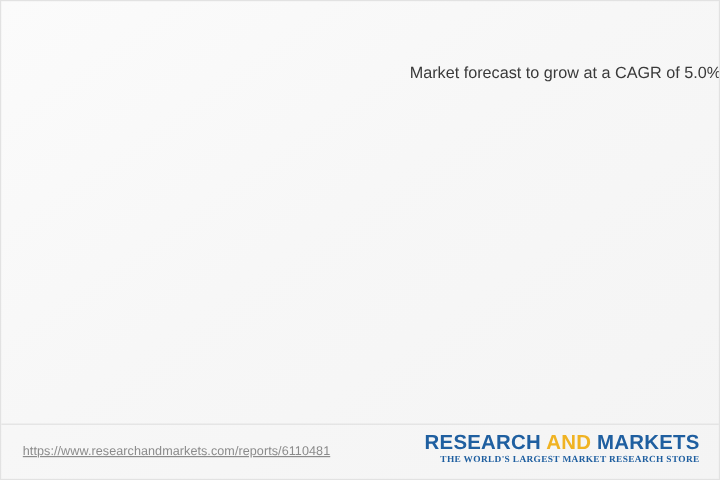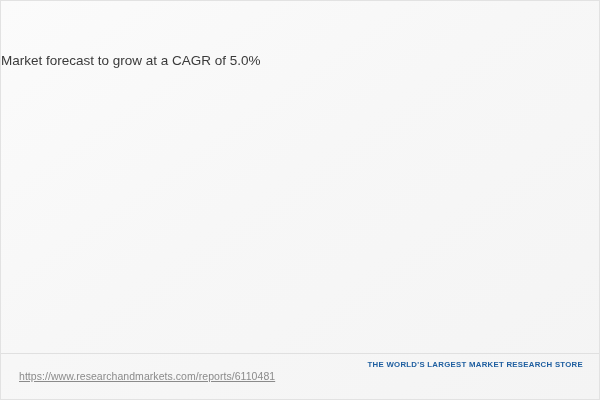--- a/index.html
+++ b/index.html
@@ -32,21 +32,21 @@
     font-size: 17.5px;
     font-weight: bold;
     color: #1f6fb2;
     letter-spacing: 0.1px;
   }
   .chart-subtitle {
     position: absolute;
     left: 0;
     top: 52px;
     width: 600px;
-    text-align: left;
+    text-align: right;
     font-size: 13.5px;
     font-weight: normal;
     color: #3a3a3a;
   }
 
   
   .plot-area {
     position: absolute;
     left: 0;
     top: 0;
@@ -93,20 +93,21 @@
   .logo-and {
     color: #f0b323;
   }
   .logo-tagline {
     margin-top: 0;
     font-size: 7.8px;
     font-weight: bold;
     color: #1f5fa0;
     letter-spacing: 0.28px;
     white-space: nowrap;
+    font-family: Liberation Serif, serif;
   }
 </style>
 </head>
 <body>
 
 <div id="infographic">
 
 
   <div class="chart-subtitle">Market forecast to grow at a CAGR of 5.0%</div>
 
@@ -130,16 +131,17 @@
       
     </div>
 
   </div>
 
   <div class="footer-rule"></div>
 
   <a class="footer-url" href="#">https://www.researchandmarkets.com/reports/6110481</a>
 
   <div class="logo">
+    <div class="logo-wordmark"><span>RESEARCH</span> <span class="logo-and">AND</span> <span>MARKETS</span></div>
     <div class="logo-tagline">THE WORLD'S LARGEST MARKET RESEARCH STORE</div>
   </div>
 
 </div>
 
 </body></html>

